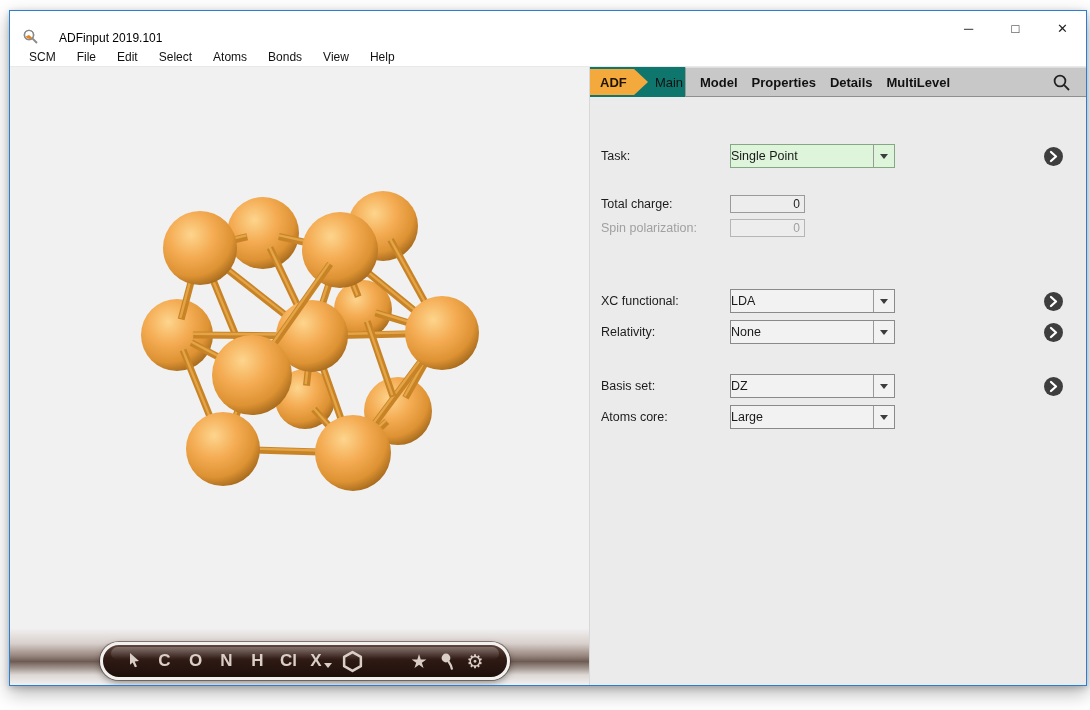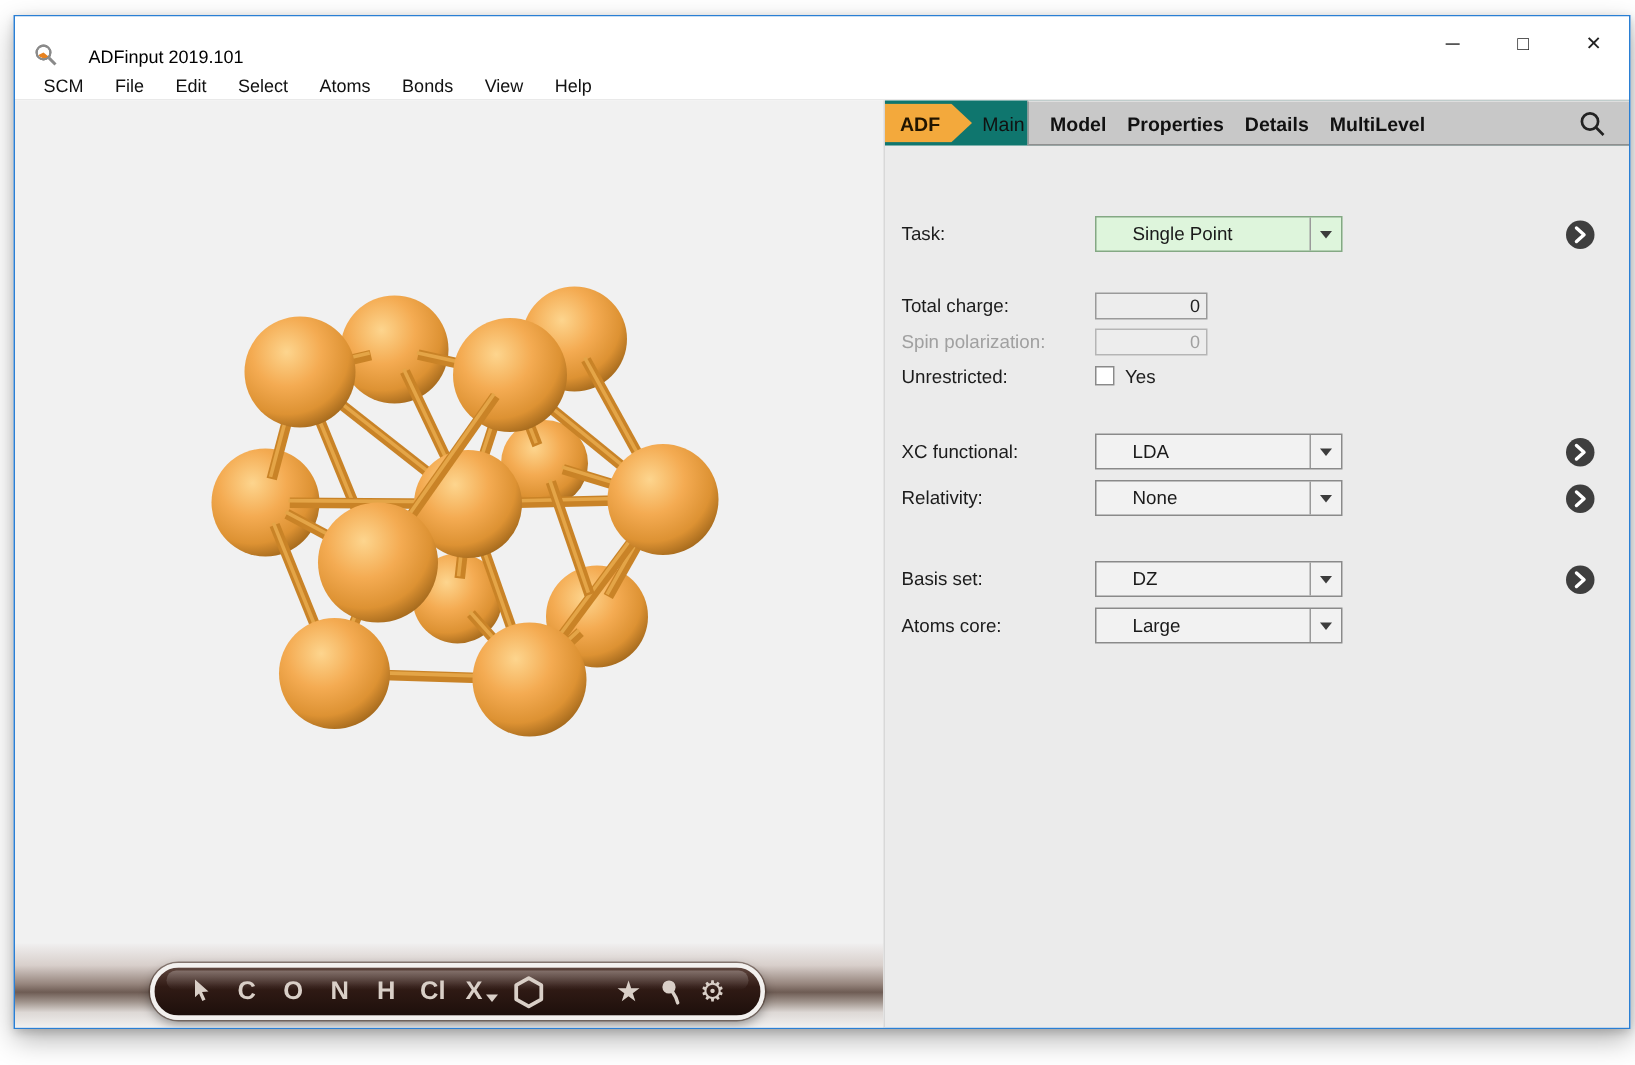--- a/index.html
+++ b/index.html
@@ -63,21 +63,21 @@
   .striptab{ font-size:13px; font-weight:bold; color:#111; margin-right:14px; }
   .searchbtn{ position:absolute; right:14px; top:5px; width:20px; height:20px; }
 
   
   .frow{ position:absolute; left:0; width:100%; }
   .flabel{ position:absolute; left:11px; font-size:12.5px; color:#1c1c1c; }
   .flabel.disabled{ color:#a0a0a0; }
   .dropdown{ position:absolute; left:140px; width:165px; height:24px; background:#f2f2f2;
     border:1px solid #8a8a8a; display:flex; align-items:center; }
   .dropdown.green{ background:#def5dc; border-color:#84a884; }
-  .dval{ flex:1; font-size:12.5px; color:#1a1a1a; padding-left:24px; white-space:nowrap; }
+  .dval{ flex:1; font-size:12.5px; color:#1a1a1a; padding-left:0; white-space:nowrap; }
   .darrowbox{ width:21px; height:100%; border-left:1px solid #9a9a9a; display:flex; align-items:center; justify-content:center; }
   .tri{ width:0; height:0; border-left:4px solid transparent; border-right:4px solid transparent; border-top:5px solid #3c3c3c; }
   .tinput{ position:absolute; left:140px; width:75px; height:18px; background:#ededed; border:1px solid #9a9a9a;
     font-size:12px; color:#222; text-align:right; padding-right:4px; line-height:16px; }
   .tinput.disabled{ color:#a0a0a0; border-color:#b5b5b5; }
   .checkbox{ position:absolute; left:140px; width:13px; height:13px; background:#ffffff; border:1px solid #8a8a8a; }
   .cblabel{ position:absolute; left:160px; font-size:12.5px; color:#1c1c1c; }
   .navcircle{ position:absolute; left:454px; width:19px; height:19px; border-radius:50%; background:#3e3e3e;
     display:flex; align-items:center; justify-content:center; }
 </style>
@@ -269,25 +269,20 @@
       <div class="frow" style="top:128px;height:18px">
         <span class="flabel" style="line-height:18px">Total charge:</span>
         <div class="tinput">0</div>
       </div>
 
       <div class="frow" style="top:152px;height:18px">
         <span class="flabel disabled" style="line-height:18px">Spin polarization:</span>
         <div class="tinput disabled">0</div>
       </div>
 
-      <div class="frow" style="top:177px;height:16px">
-        <span class="flabel" style="line-height:15px">Unrestricted:</span>
-        <div class="checkbox"></div>
-        <span class="cblabel" style="line-height:15px">Yes</span>
-      </div>
 
       <div class="frow" style="top:222px;height:24px">
         <span class="flabel" style="line-height:24px">XC functional:</span>
         <div class="dropdown">
           <span class="dval">LDA</span>
           <span class="darrowbox">
               <i class="tri"></i>
             </span>
         </div>
         <div class="navcircle" style="top:3px">

